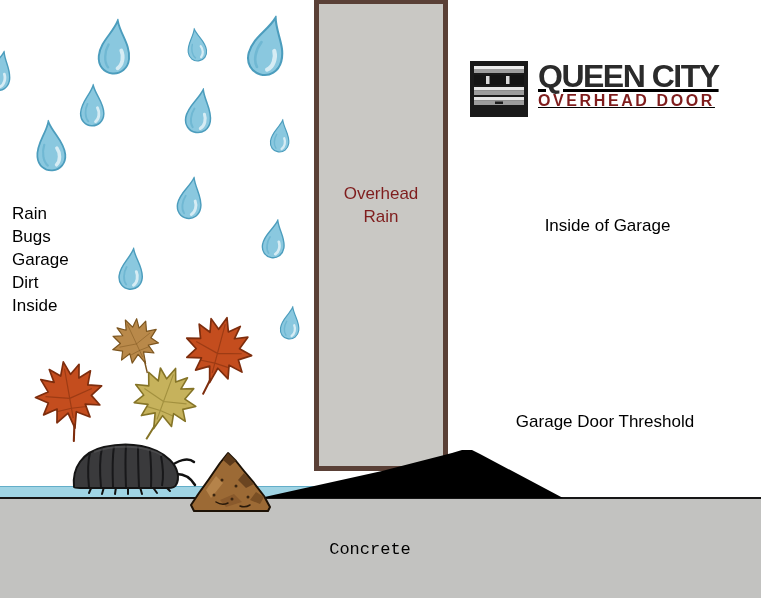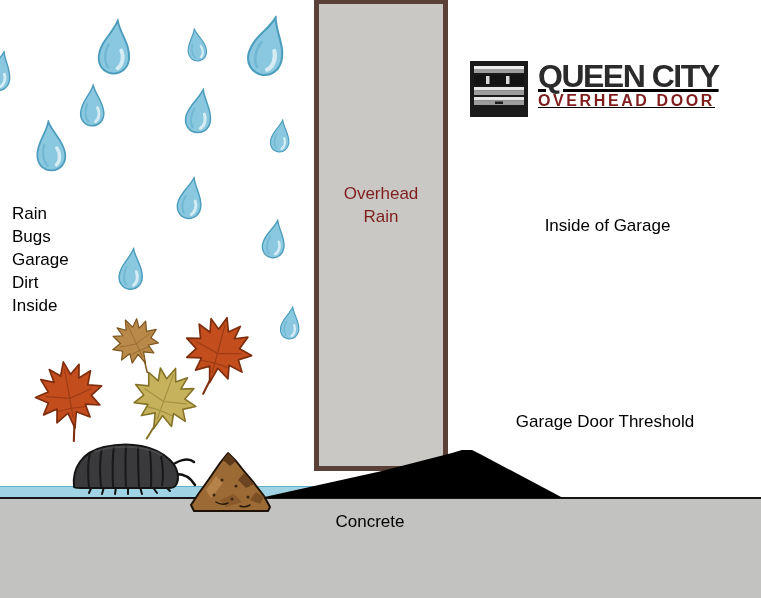--- a/index.html
+++ b/index.html
@@ -24,21 +24,21 @@
     font-size:17px;line-height:23px;color:#7f1d1d;}
   
   .logo{position:absolute;left:470px;top:61px;display:flex;align-items:flex-start;gap:10px;text-decoration:underline;}
   .logo-icon{width:58px;height:56px;display:block;}
   .logo-line1{font-size:32px;font-weight:bold;letter-spacing:-1.5px;line-height:30px;color:#2b2b2b;white-space:nowrap;}
   .logo-line2{font-size:16px;font-weight:bold;letter-spacing:2.6px;line-height:17px;color:#7f1d1d;white-space:nowrap;margin-top:1px;}
   
   .lbl{position:absolute;font-size:17px;color:#000;text-align:center;}
   .inside-lbl{left:450px;top:216px;width:315px;}
   .threshold-lbl{left:475px;top:412px;width:260px;}
-  .concrete-lbl{left:280px;top:512px;width:180px;}
+  .concrete-lbl{left:280px;top:540px;width:180px;font-family:Liberation Mono, monospace;}
   
   .concrete{position:absolute;left:0;top:497px;width:761px;height:101px;
     background:#c2c2c0;border-top:2px solid #161616;box-sizing:border-box;}
   .water{position:absolute;left:0;top:486px;width:340px;height:11px;background:#a0d4e4;border-top:1px solid #63aec9;box-sizing:border-box;}
   .threshold-svg{position:absolute;left:0;top:440px;width:600px;height:60px;}
   .bug{position:absolute;left:64px;top:440px;width:132px;height:54px;}
   .dirt{position:absolute;left:186px;top:450px;width:88px;height:64px;}
   .bug svg,.dirt svg,.threshold-svg svg{width:100%;height:100%;display:block;overflow:visible;}
   .hidden-defs{position:absolute;width:0;height:0;overflow:hidden;}
 </style>

